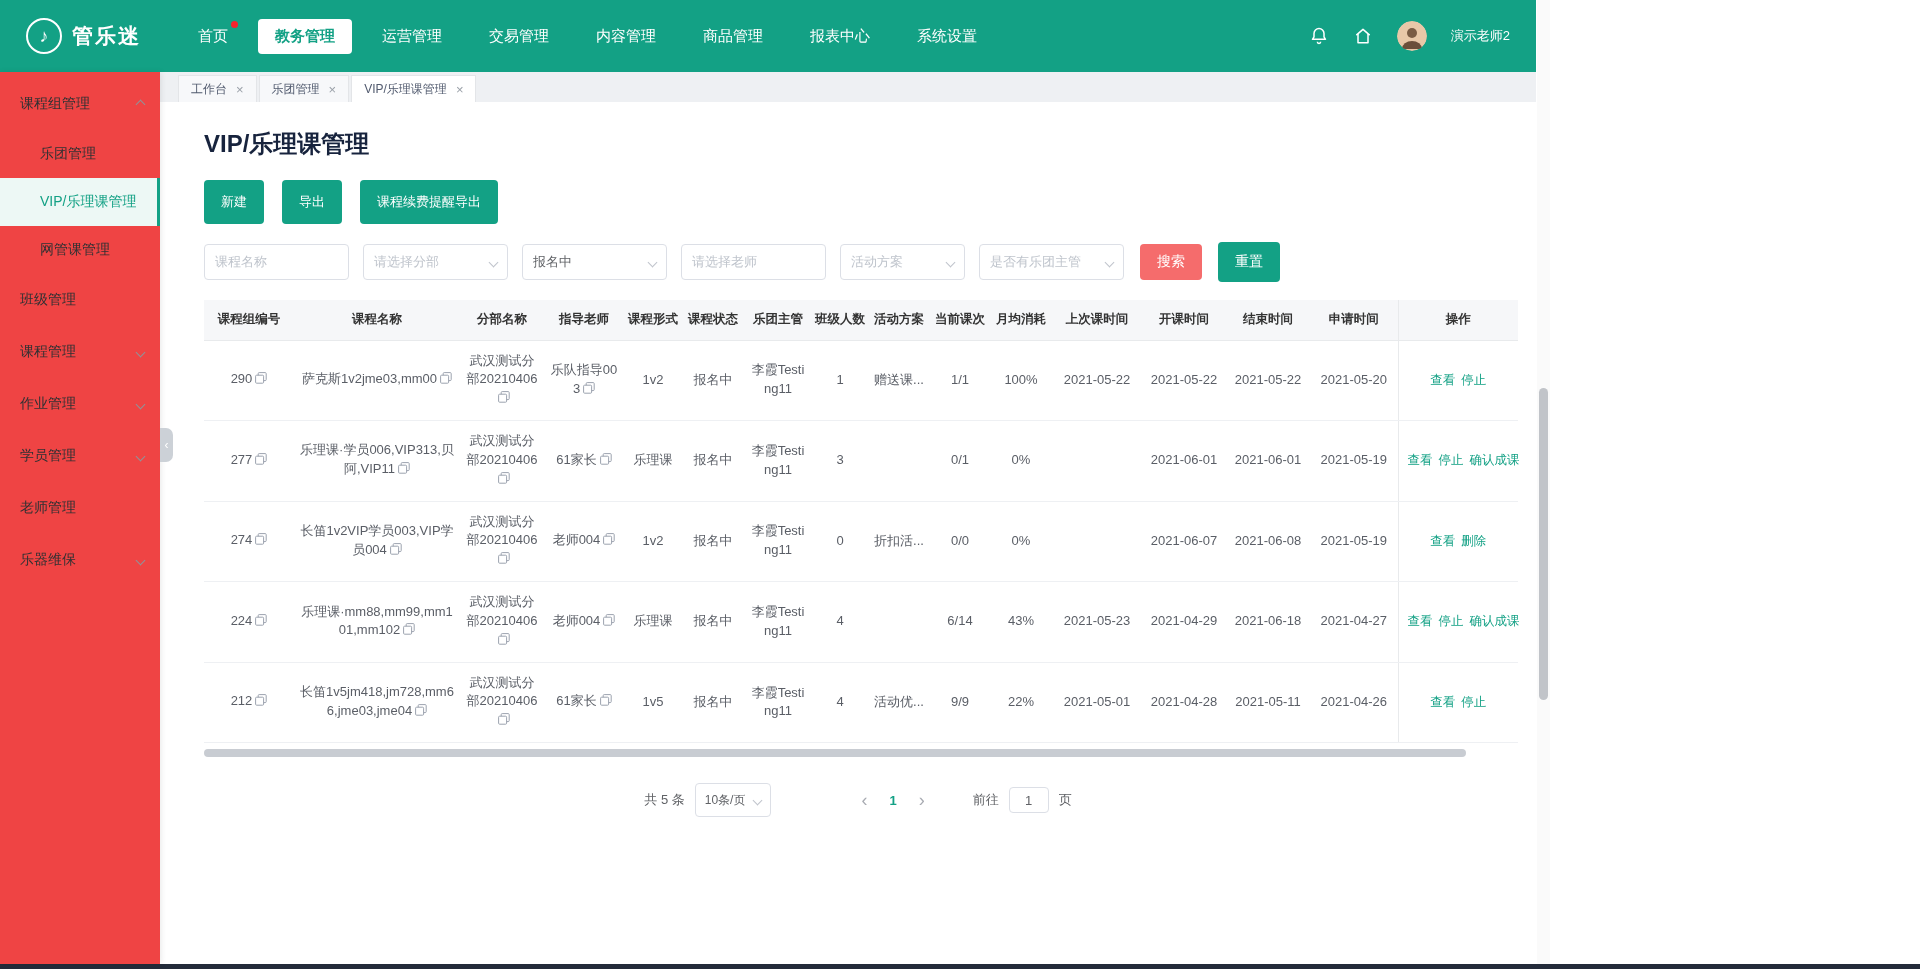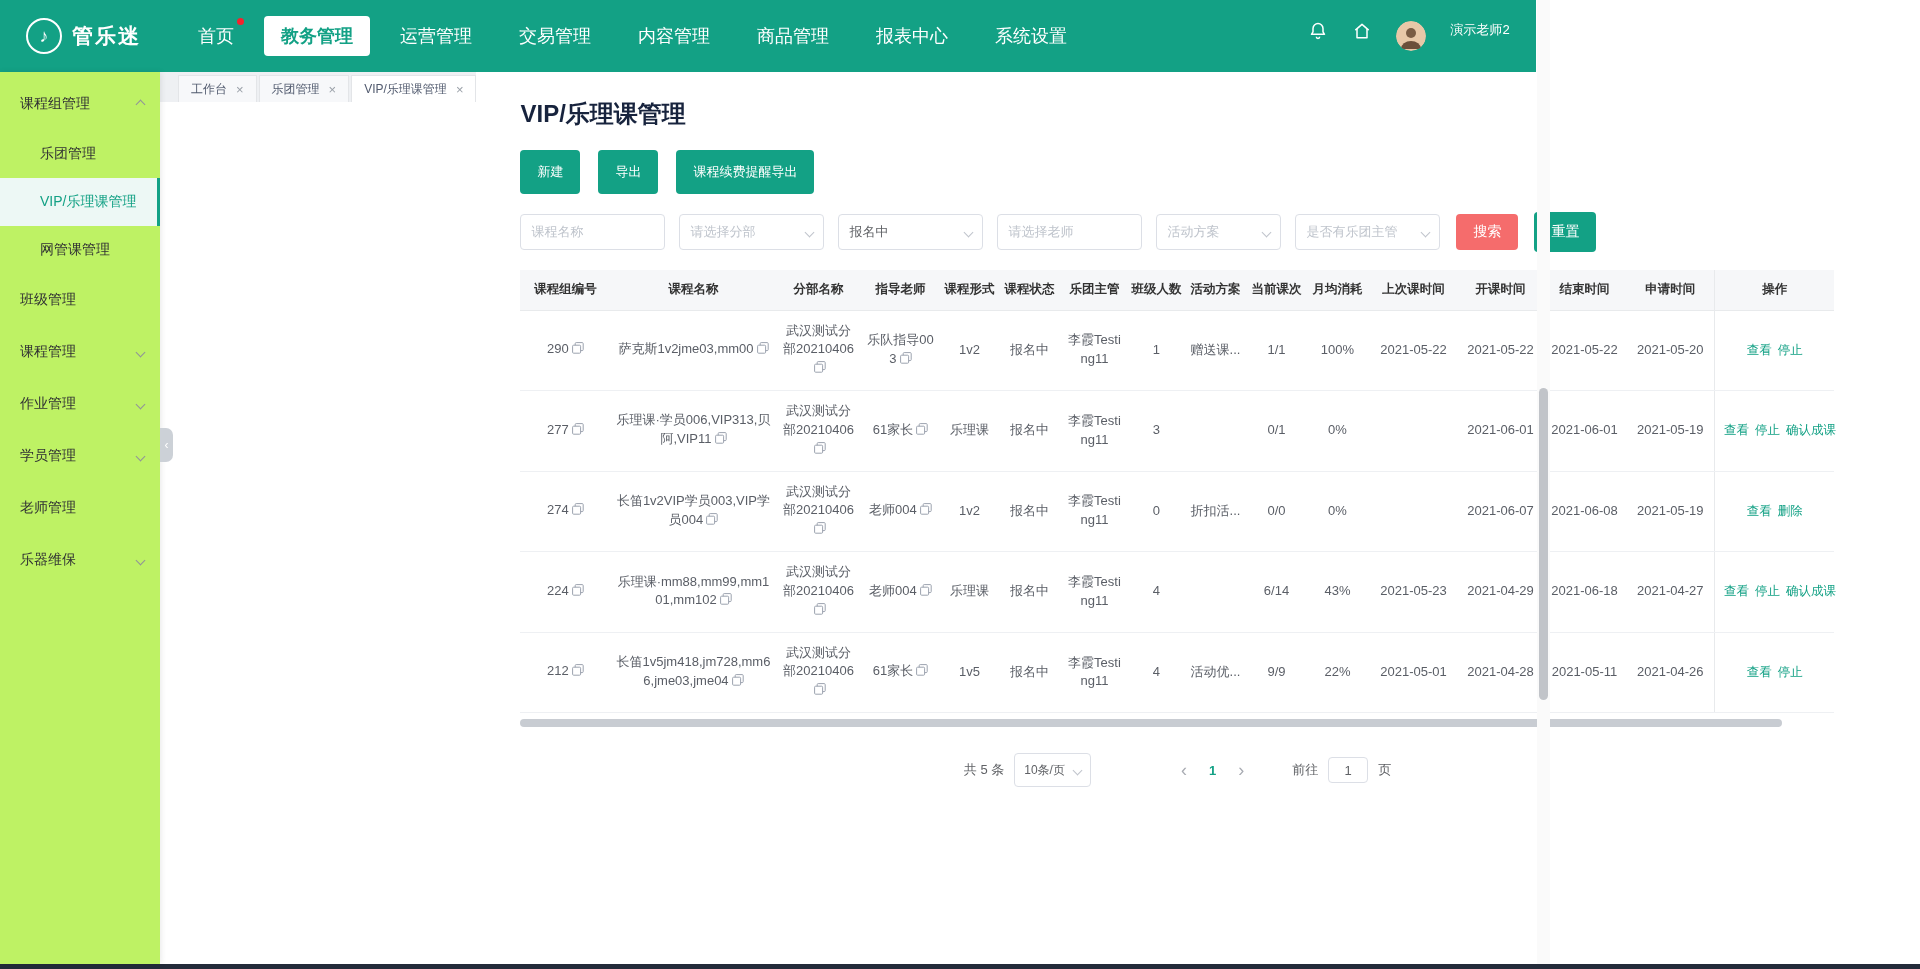--- a/index.html
+++ b/index.html
@@ -9,41 +9,41 @@
     overflow: hidden; position: relative;
   }
   .app { position: absolute; left: 0; top: 0; width: 1536px; height: 964px; background: #fff; }
 
   
   .topbar { height: 72px; background: var(--primary,#13a185); display: flex; align-items: center; padding: 0 26px; }
   .brand { display: flex; align-items: center; gap: 10px; cursor: pointer; }
   .logo { width: 36px; height: 36px; border: 2px solid #fff; border-radius: 50%; display: flex; align-items: center; justify-content: center; color: #fff; font-size: 18px; }
   .brand-name { color: #fff; font-size: 21px; font-weight: 700; letter-spacing: 2px; }
   .topmenu { display: flex; align-items: center; margin-left: 40px; gap: 13px; }
-  .nav-item { position: relative; color: #fff; font-size: 18px; padding: 8px 17px; border-radius: 4px; cursor: pointer; white-space: nowrap; }
+  .nav-item { position: relative; color: #fff; font-size: 15px; padding: 8px 17px; border-radius: 4px; cursor: pointer; white-space: nowrap; }
   .nav-item.active { background: #fff; color: var(--primary,#13a185); font-weight: 700; }
   .red-dot { position: absolute; top: 2px; right: 7px; width: 7px; height: 7px; border-radius: 50%; background: #f5222d; }
-  .top-right { margin-left: auto; display: flex; align-items: flex-start; gap: 24px; font-family: Liberation Mono, monospace; }
+  .top-right { margin-left: auto; display: flex; align-items: center; gap: 24px; }
   .icon-btn { cursor: pointer; display: flex; }
   .avatar { width: 30px; height: 30px; border-radius: 50%; overflow: hidden; display: block; cursor: pointer; }
   .username { color: #fff; font-size: 13px; cursor: pointer; }
 
   
   .body-row { display: flex; height: 892px; }
-  .sidebar { width: 160px; background: #bef264; box-shadow: 1px 0 6px rgba(0,0,0,.09); position: relative; z-index: 2; padding-top: 6px; flex: none; }
+  .sidebar { width: 160px; background: #ef4444; box-shadow: 1px 0 6px rgba(0,0,0,.09); position: relative; z-index: 2; padding-top: 6px; flex: none; }
   .side-item { height: 52px; display: flex; align-items: center; justify-content: space-between; padding: 0 16px 0 20px; font-size: 14px; color: #303133; cursor: pointer; }
   .side-sub { height: 48px; display: flex; align-items: center; padding-left: 40px; font-size: 14px; color: #303133; cursor: pointer; }
   .side-sub.active { color: var(--primary,#13a185); background: #edf8f5; border-right: 3px solid var(--primary,#13a185); }
   .chev { display: inline-block; width: 7px; height: 7px; border-right: 1.5px solid #909399; border-bottom: 1.5px solid #909399; flex: none; }
   .chev.down { transform: rotate(45deg); }
   .chev.up { transform: rotate(-135deg); }
   .chev.sel { border-color: #c0c4cc; margin-left: auto; }
   .collapse-handle { position: absolute; left: 160px; top: 428px; width: 13px; height: 34px; background: #ccd1d7; border-radius: 0 7px 7px 0; display: flex; align-items: center; justify-content: center; color: #fff; font-size: 12px; cursor: pointer; z-index: 3; }
 
-  .main { flex: 1; display: flex; flex-direction: row; background: #fff; min-width: 0; }
+  .main { flex: 1; display: flex; flex-direction: column; background: #fff; min-width: 0; }
   .tabstrip { height: 30px; background: #eef0f3; display: flex; align-items: stretch; padding-left: 18px; gap: 2px; flex: none; }
   .tab { display: flex; align-items: center; gap: 9px; padding: 0 12px; font-size: 12px; color: #515a6e; background: #f7f8fa; border: 1px solid #e3e5e8; border-bottom: none; cursor: pointer; margin-top: 3px; white-space: nowrap; }
   .tab.active { background: #fff; }
   .tab-close { color: #9aa0a8; font-size: 13px; cursor: pointer; }
 
   .content { padding: 26px 24px 0 44px; }
   .page-title { font-size: 24px; font-weight: 700; color: #17233d; margin: 0 0 20px; }
   .action-bar { display: flex; gap: 18px; }
   .btn { border: none; cursor: pointer; font-family: inherit; color: #fff; border-radius: 4px; }
   .btn.primary { background: var(--primary,#13a185); font-size: 13px; height: 44px; padding: 0 17px; }

